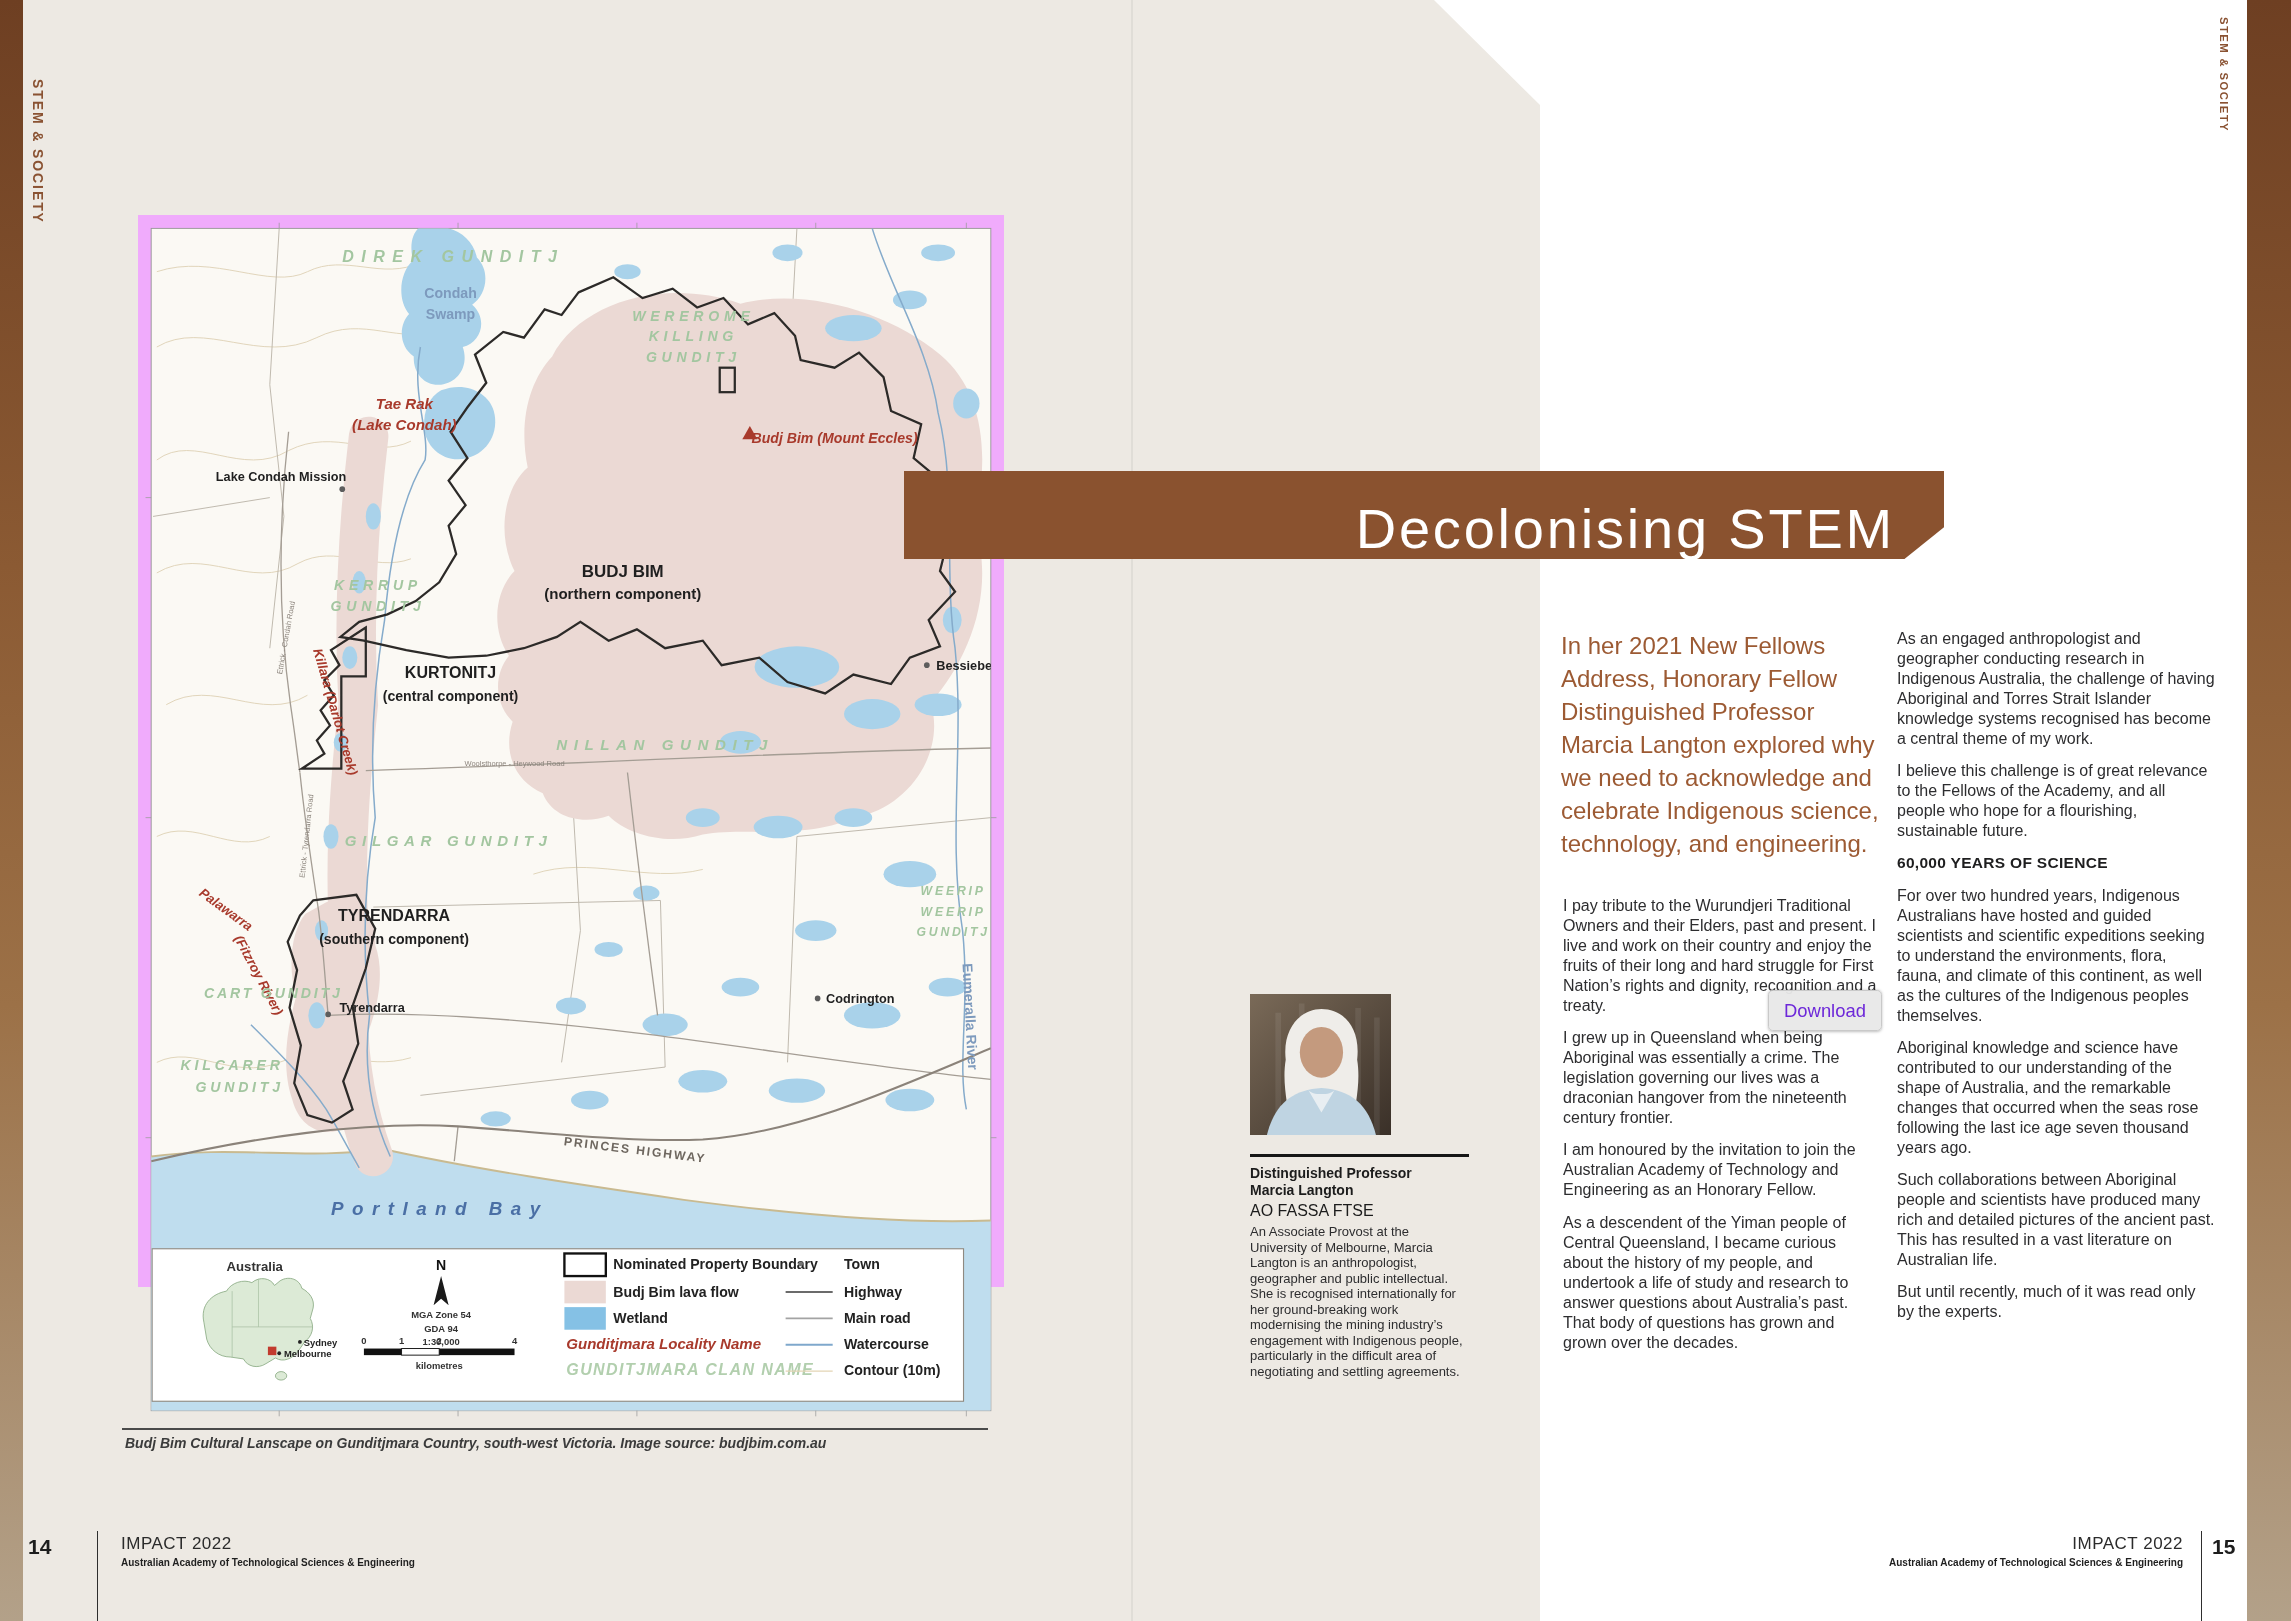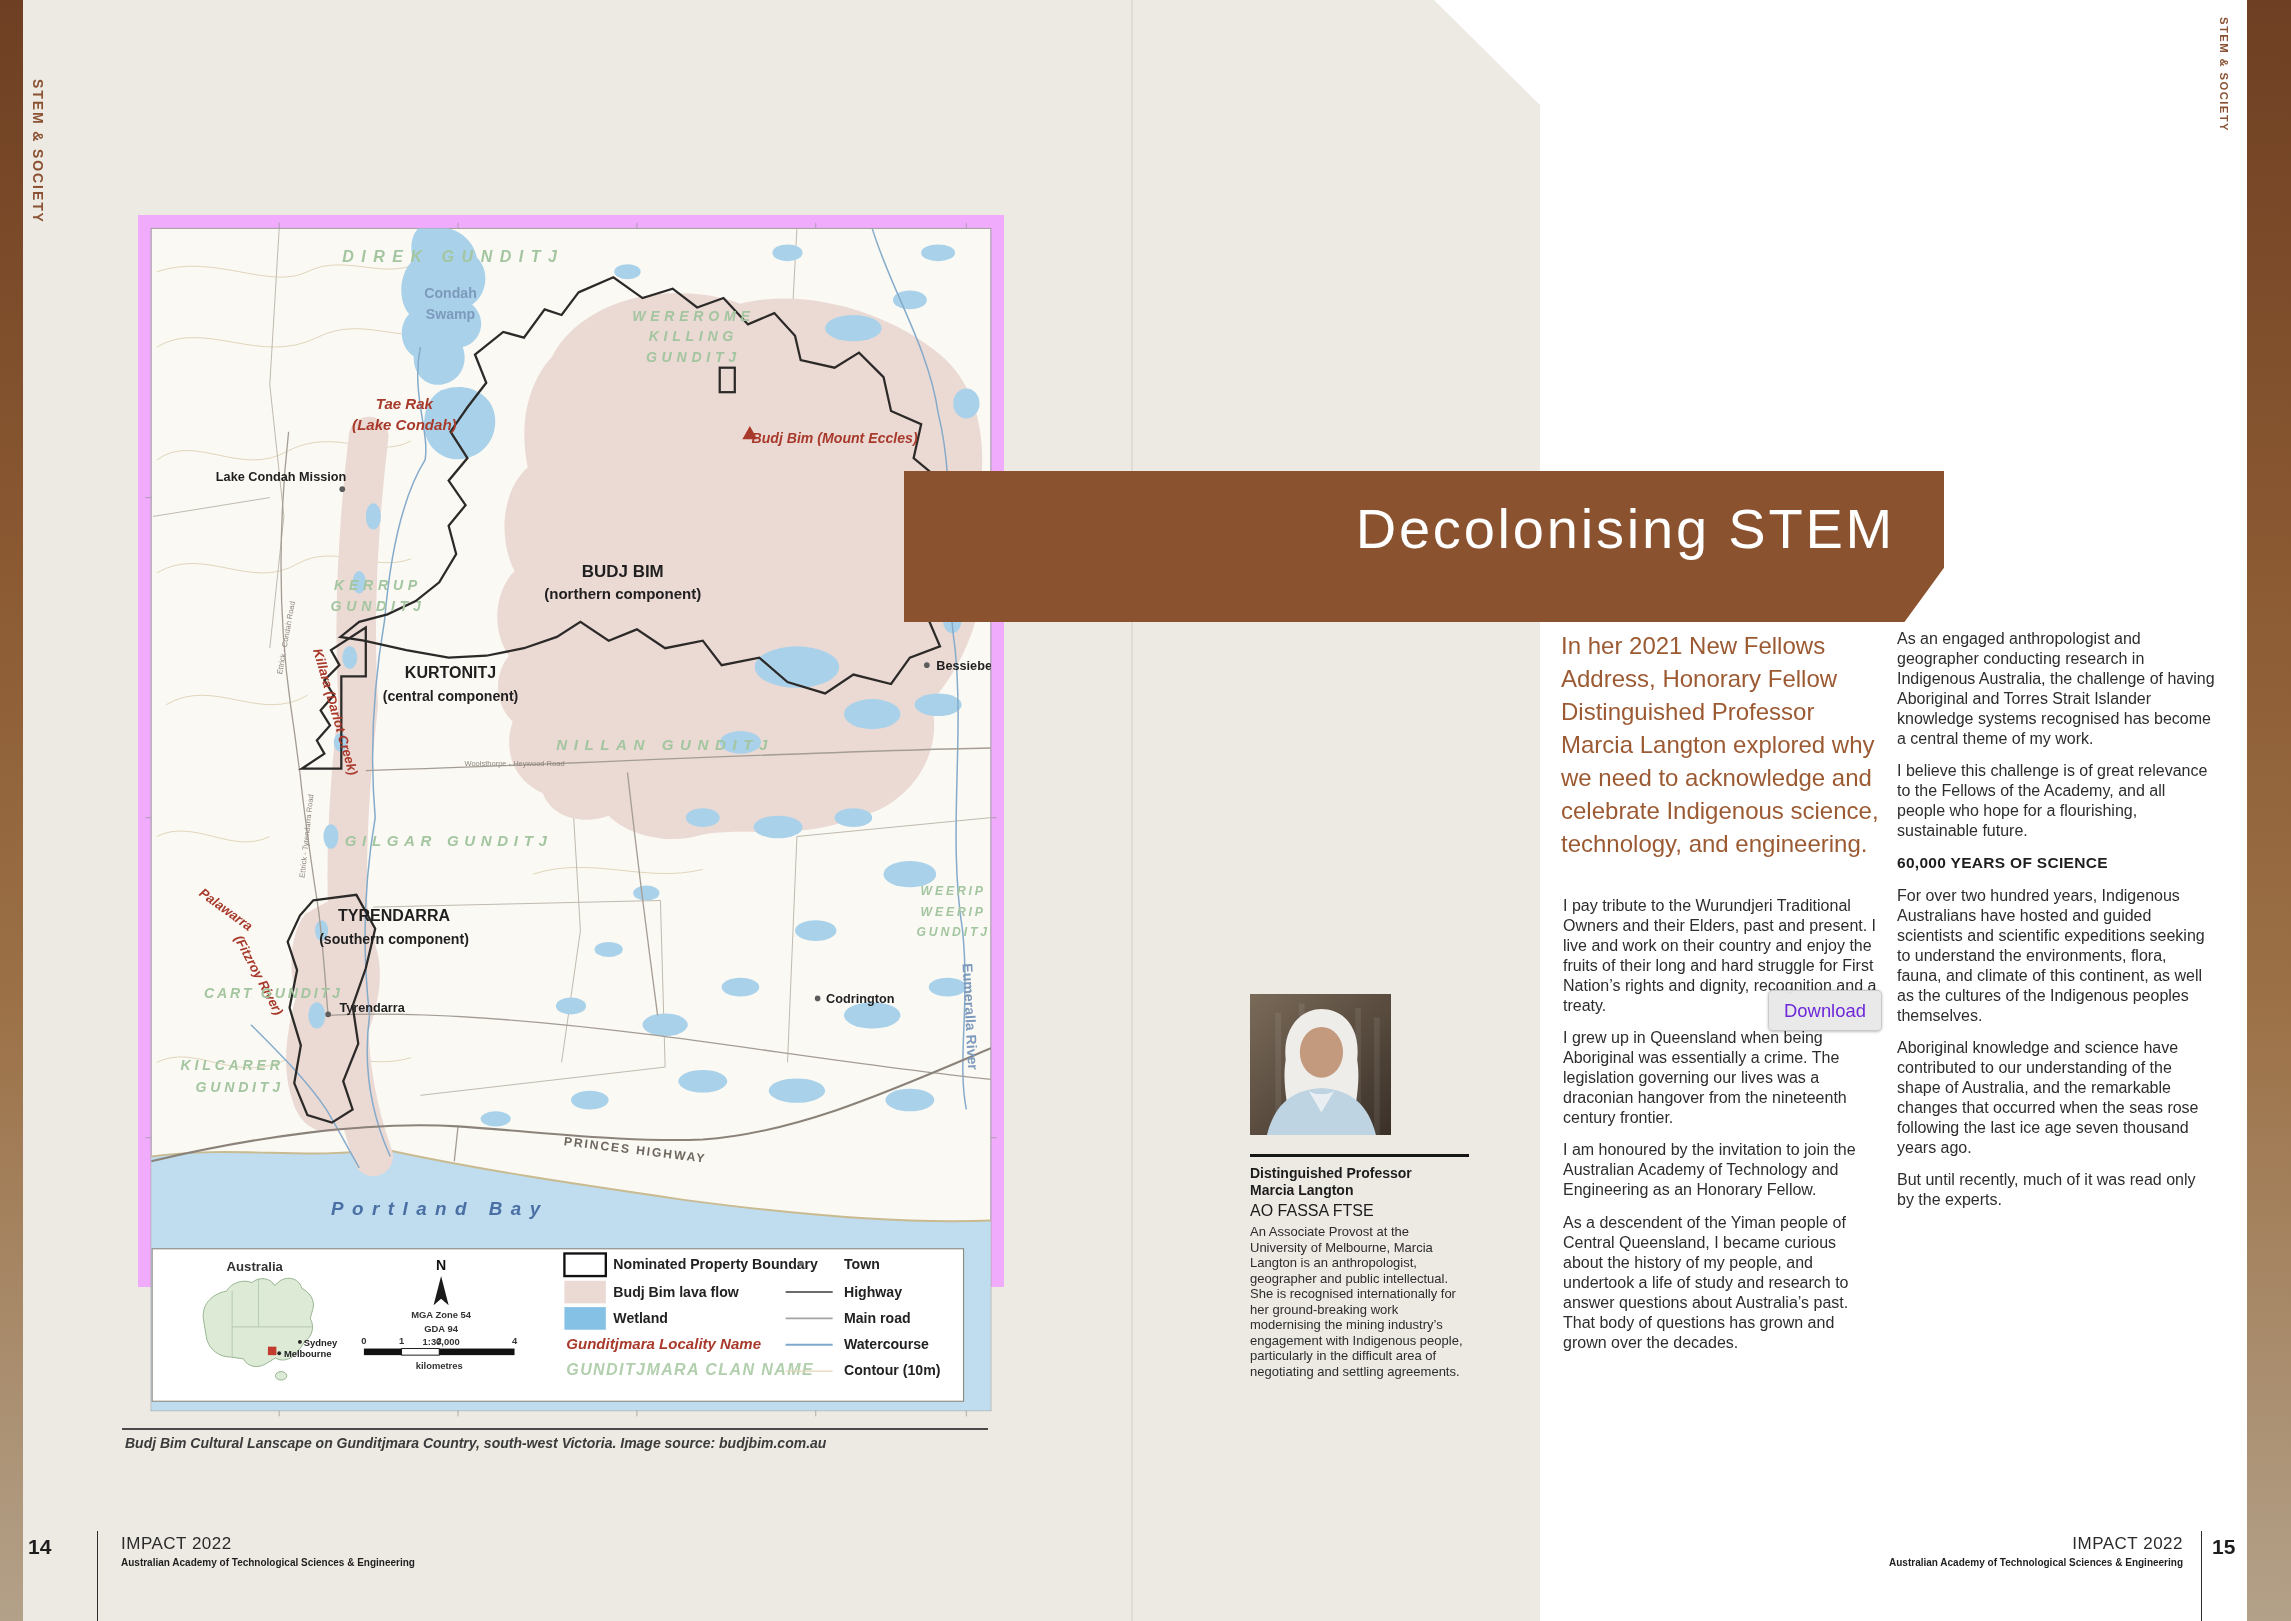--- a/index.html
+++ b/index.html
@@ -13,21 +13,21 @@
   .fold-line{left:1131px;top:0;width:1.9px;height:100%;background:rgba(0,0,0,0.05);z-index:2;}
   .edge-bar{top:0;width:22.6px;height:100%;z-index:5;
     background:linear-gradient(180deg,#6E3F22 0%,#8B5A33 35%,#9C7147 62%,#B3A189 100%);}
   .edge-bar.left{left:0;}
   .edge-bar.right{left:2247px;width:45px;}
   .vtext{writing-mode:vertical-rl;color:#8A5232;font-weight:700;z-index:6;}
   .vtext.l{left:30px;top:79px;font-size:14px;letter-spacing:1.9px;}
   .vtext.r{left:2218px;top:17px;font-size:11.3px;letter-spacing:1.4px;}
 
   
-  .banner{left:904px;top:471px;width:1040px;height:151px;background:#8A522F;z-index:7;
+  .banner{left:904px;top:471px;width:1040px;height:88px;background:#8A522F;z-index:7;
     clip-path:polygon(0 0,100% 0,100% 64%,96.2% 100%,0 100%);}
   .banner .title{display:block;color:#ffffff;font-size:56px;font-weight:400;letter-spacing:2.8px;
     line-height:115px;text-align:right;padding-right:49px;}
 
   
   .map-panel{left:138px;top:215px;width:866px;height:1072px;background:#f0abfc;z-index:3;}
   .map-rule{left:122px;top:1428px;width:866px;height:1.9px;background:#4a4a4a;z-index:3;}
   .map-caption{left:125px;top:1435px;width:866px;font-size:14px;font-style:italic;font-weight:700;
     color:#3b3b3b;z-index:3;}
 
@@ -328,20 +328,21 @@
   <p>I grew up in Queensland when being Aboriginal was essentially a crime. The legislation governing our lives was a draconian hangover from the nineteenth century frontier.</p>
   <p>I am honoured by the invitation to join the Australian Academy of Technology and Engineering as an Honorary Fellow.</p>
   <p>As a descendent of the Yiman people of Central Queensland, I became curious about the history of my people, and undertook a life of study and research to answer questions about Australia’s past. That body of questions has grown and grown over the decades.</p>
 </div>
 <div class="abs col col2">
   <p>As an engaged anthropologist and geographer conducting research in Indigenous Australia, the challenge of having Aboriginal and Torres Strait Islander knowledge systems recognised has become a central theme of my work.</p>
   <p>I believe this challenge is of great relevance to the Fellows of the Academy, and all people who hope for a flourishing, sustainable future.</p>
   <p class="subhead">60,000 YEARS OF SCIENCE</p>
   <p>For over two hundred years, Indigenous Australians have hosted and guided scientists and scientific expeditions seeking to understand the environments, flora, fauna, and climate of this continent, as well as the cultures of the Indigenous peoples themselves.</p>
   <p>Aboriginal knowledge and science have contributed to our understanding of the shape of Australia, and the remarkable changes that occurred when the seas rose following the last ice age seven thousand years ago.</p>
+  <p>Such collaborations between Aboriginal people and scientists have produced many rich and detailed pictures of the ancient past. This has resulted in a vast literature on Australian life.</p>
   <p>But until recently, much of it was read only by the experts.</p>
 </div>
 
 <div class="abs bio-photo">
   <svg width="141" height="141" viewBox="0 0 150 150" xmlns="http://www.w3.org/2000/svg">
     <defs>
       <linearGradient id="pbg" x1="0" y1="0" x2="1" y2="1">
         <stop offset="0" stop-color="#7a6a58"></stop>
           <stop offset="1" stop-color="#3a3028"></stop>
       </linearGradient>

